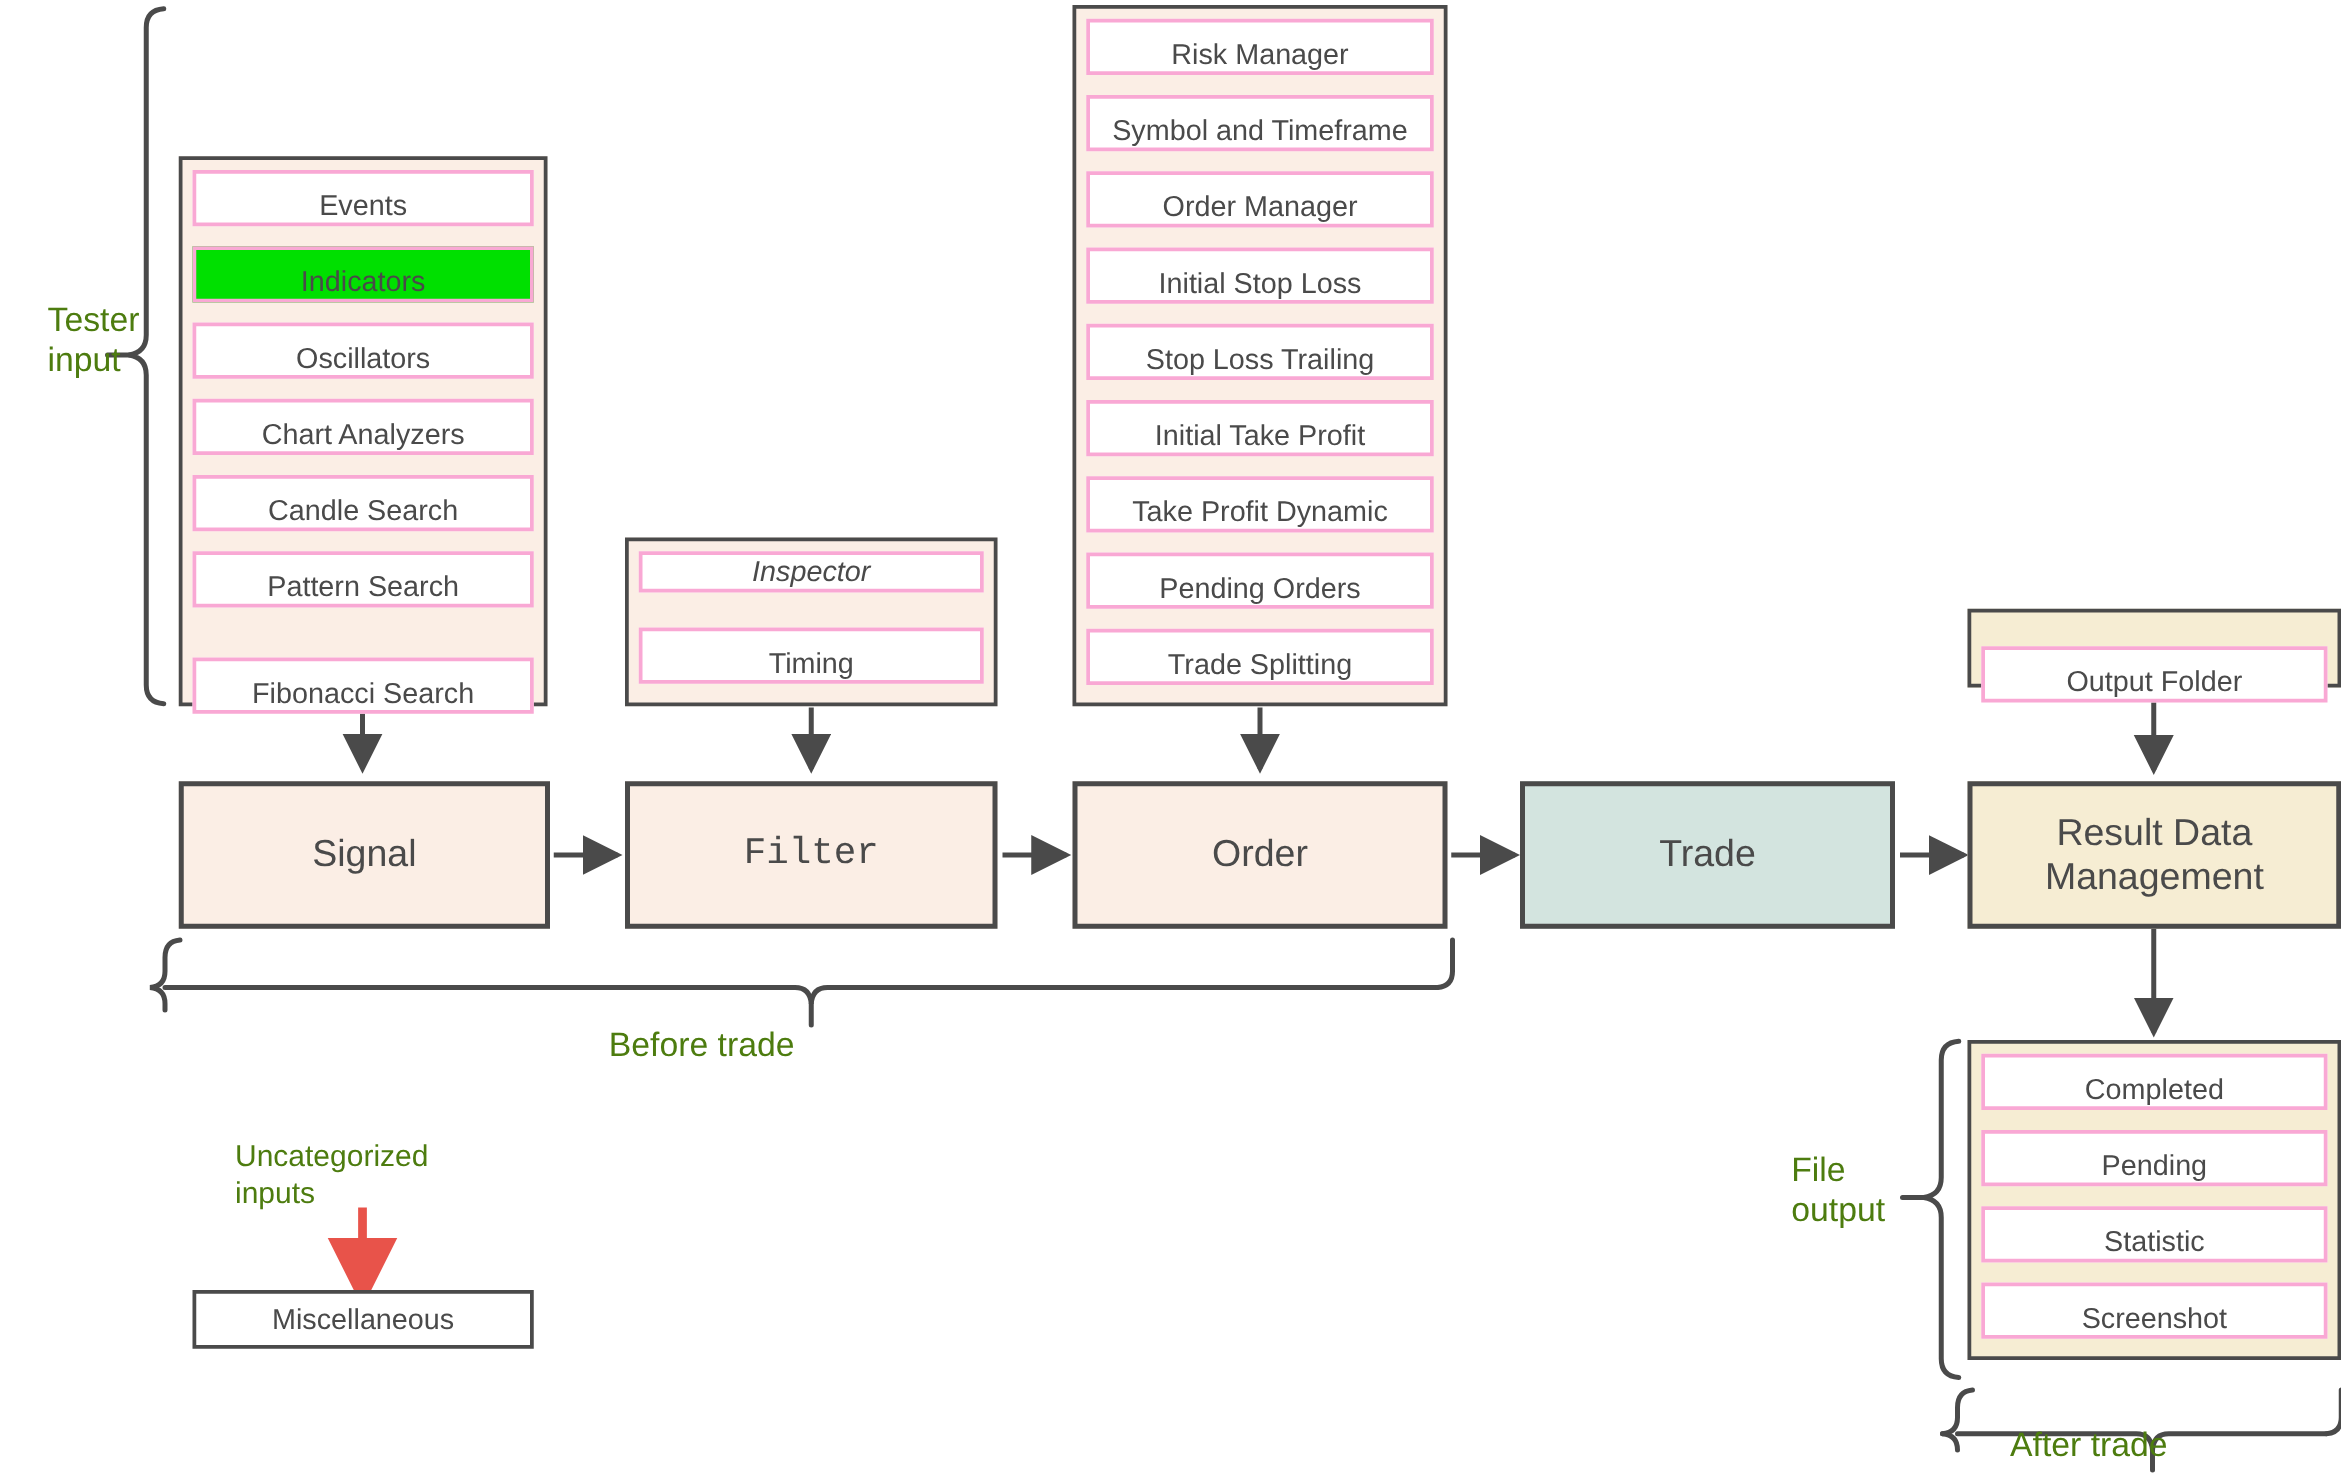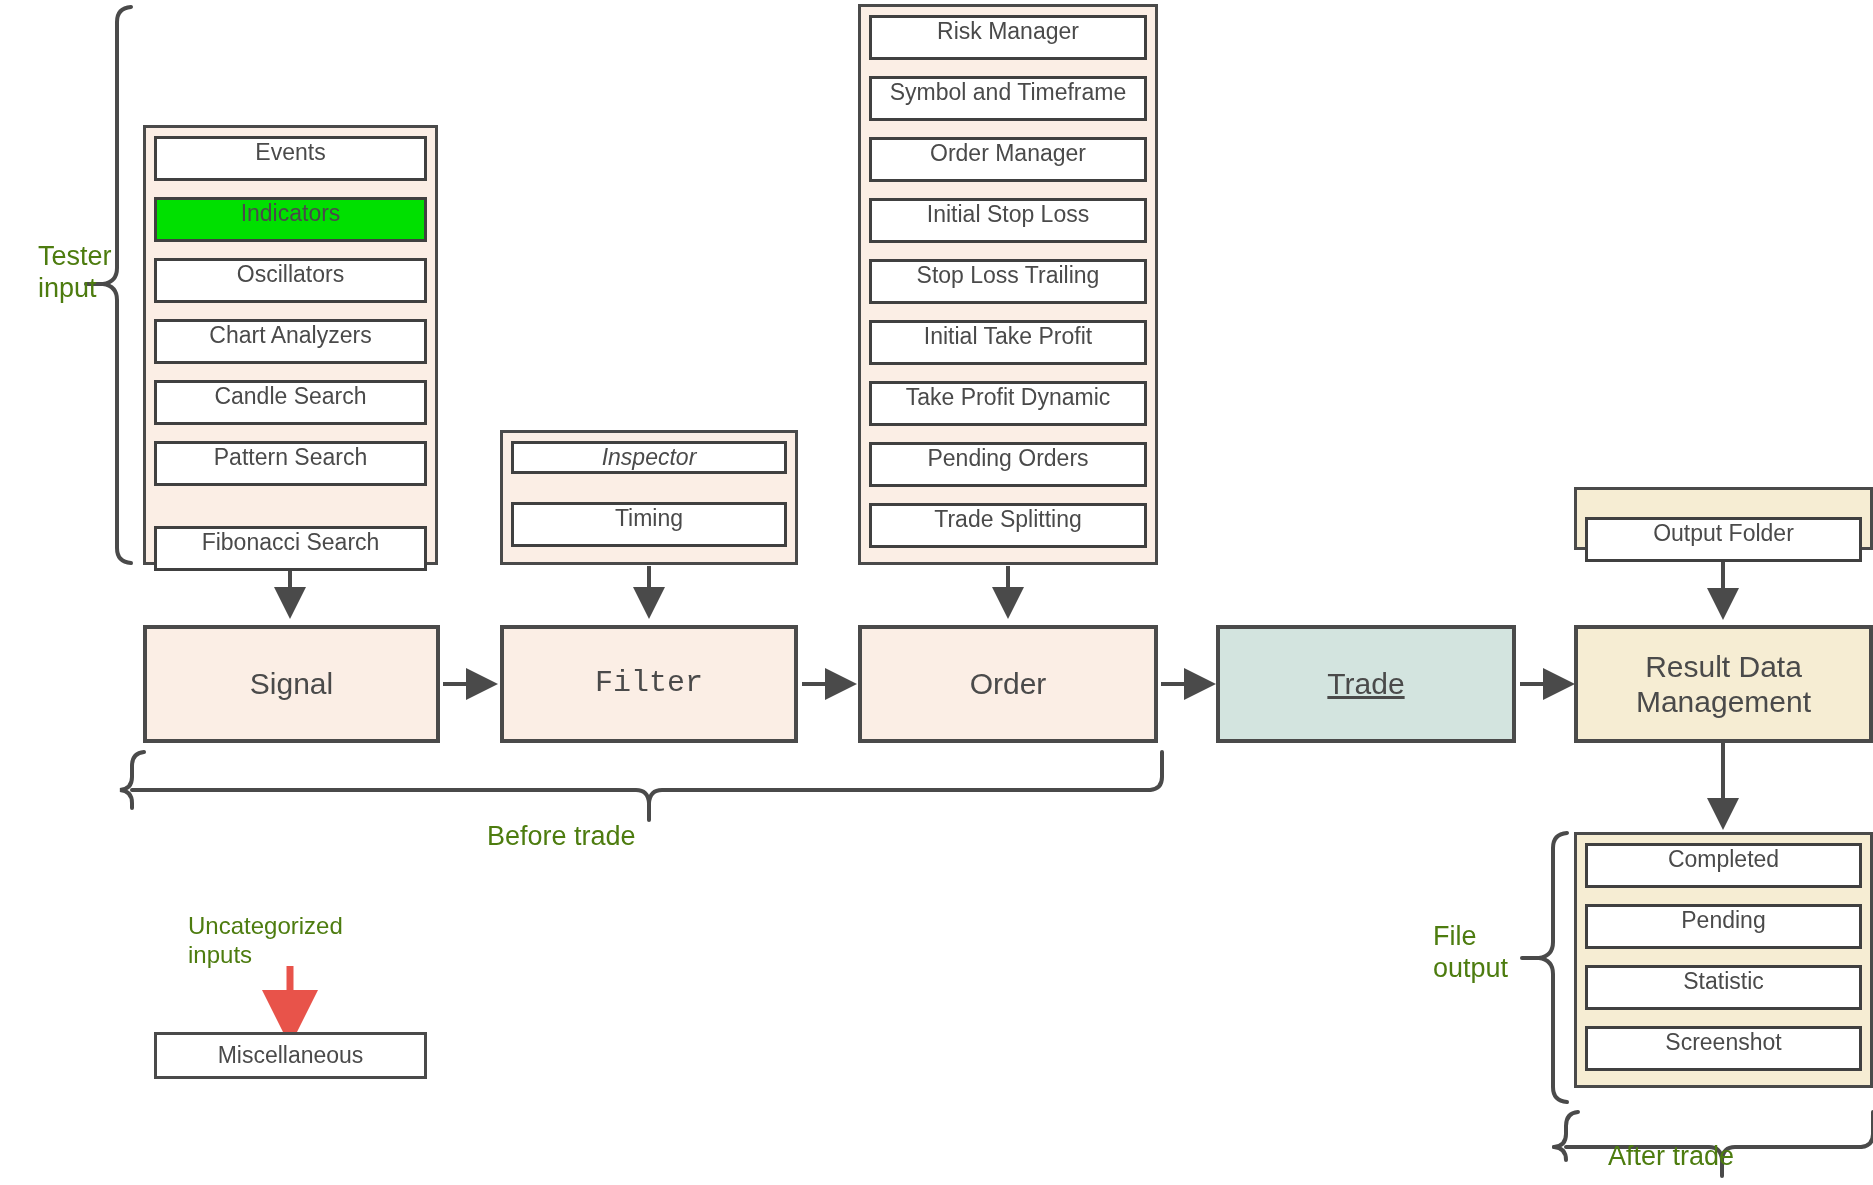--- a/index.html
+++ b/index.html
@@ -6,22 +6,22 @@
   body{width:1873px;height:1185px;position:relative;overflow:hidden;
        font-family:"Liberation Sans","DejaVu Sans",sans-serif;color:#4a4a4a;}
   #stage{position:absolute;left:0;top:0;width:1873px;height:1185px;}
 
   
   .group{position:absolute;box-sizing:border-box;border:3px solid #4a4a4a;}
   .group.peach{background:#fbeee5;}
   .group.cream{background:#f6edd3;}
 
   
-  .chip{position:absolute;box-sizing:border-box;border:3px solid #404040;
-        background:#ffffff;display:flex;align-items:flex-start;justify-content:center;
+  .chip{position:absolute;box-sizing:border-box;border:3px solid #f9a8d4;
+        background:#ffffff;display:flex;align-items:flex-end;justify-content:center;
         font-size:23px;color:#4a4a4a;text-align:center;}
   .chip.green{background:#00e000;}
 
   
   .pbox{position:absolute;box-sizing:border-box;border:4px solid #4a4a4a;
         display:flex;align-items:center;justify-content:center;text-align:center;
         font-size:30px;color:#4a4a4a;line-height:1.18;}
   .pbox.peach{background:#fbeee5;}
   .pbox.teal{background:#d3e4df;}
   .pbox.cream{background:#f6edd3;}
@@ -167,21 +167,21 @@
 
   <div class="pbox peach" style="left:143px;top:625px;width:297px;height:118px;">
     <span>Signal</span>
   </div>
   <div class="pbox peach" style="left:500px;top:625px;width:298px;height:118px;font-family:Liberation Mono, monospace;">
     <span>Filter</span>
   </div>
   <div class="pbox peach" style="left:858px;top:625px;width:300px;height:118px;">
     <span>Order</span>
   </div>
-  <div class="pbox teal" style="left:1216px;top:625px;width:300px;height:118px;text-decoration:underline;">
+  <div class="pbox teal" style="left:1216px;top:625px;width:300px;height:118px;">
     <span>Trade</span>
   </div>
   <div class="pbox cream" style="left:1574px;top:625px;width:299px;height:118px;flex-direction:column;">
     <span>Result Data</span>
     <span>Management</span>
   </div>
 
   <div class="group cream" style="left:1574px;top:487px;width:299px;height:63px;">
   </div>
   <div class="chip" style="left:1585px;top:498px;width:277px;height:45px;margin-top:19px;">

